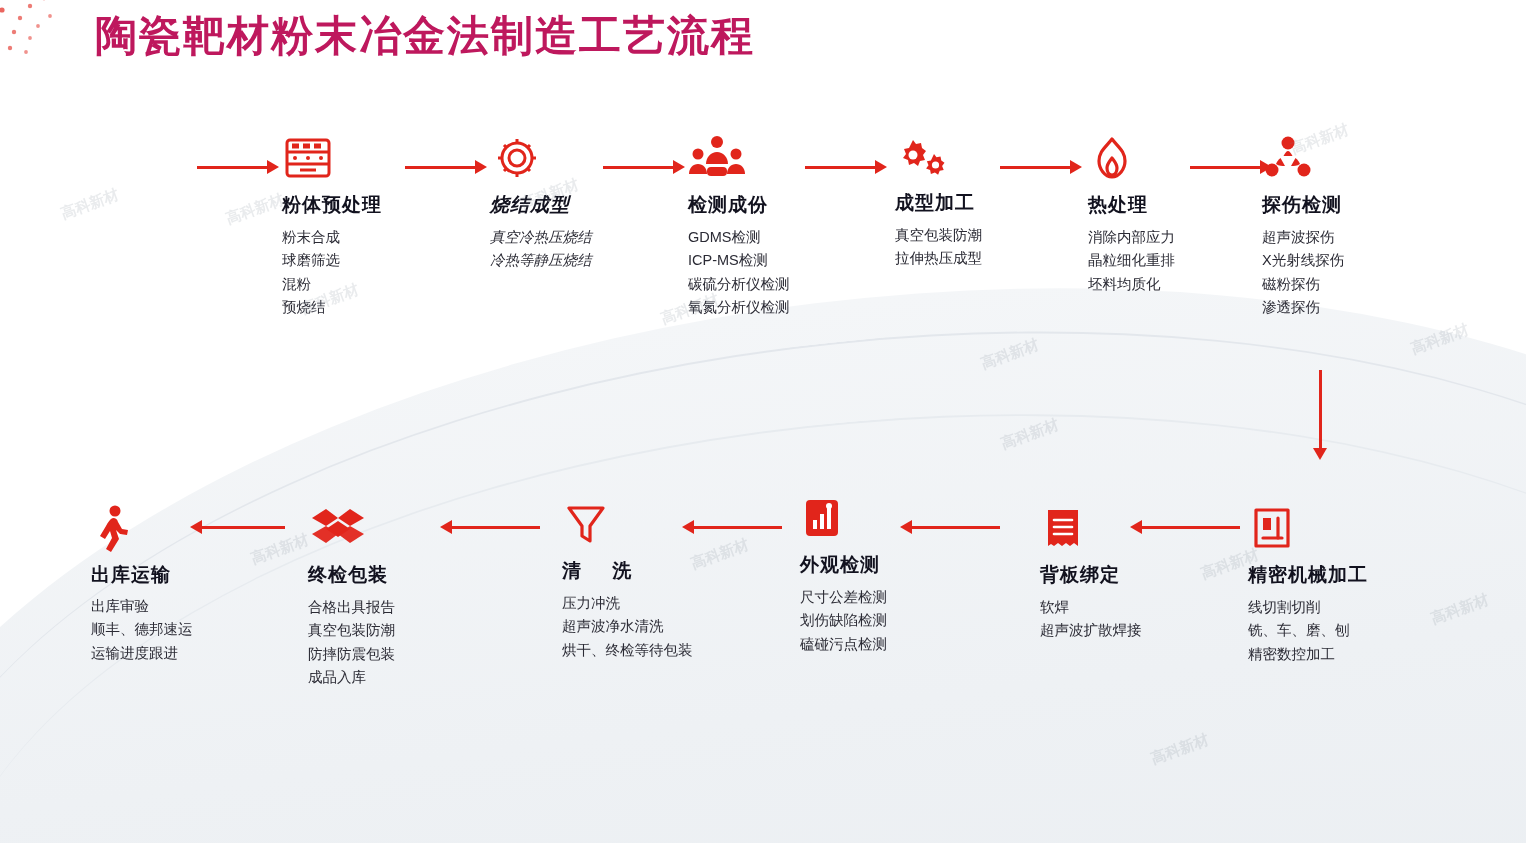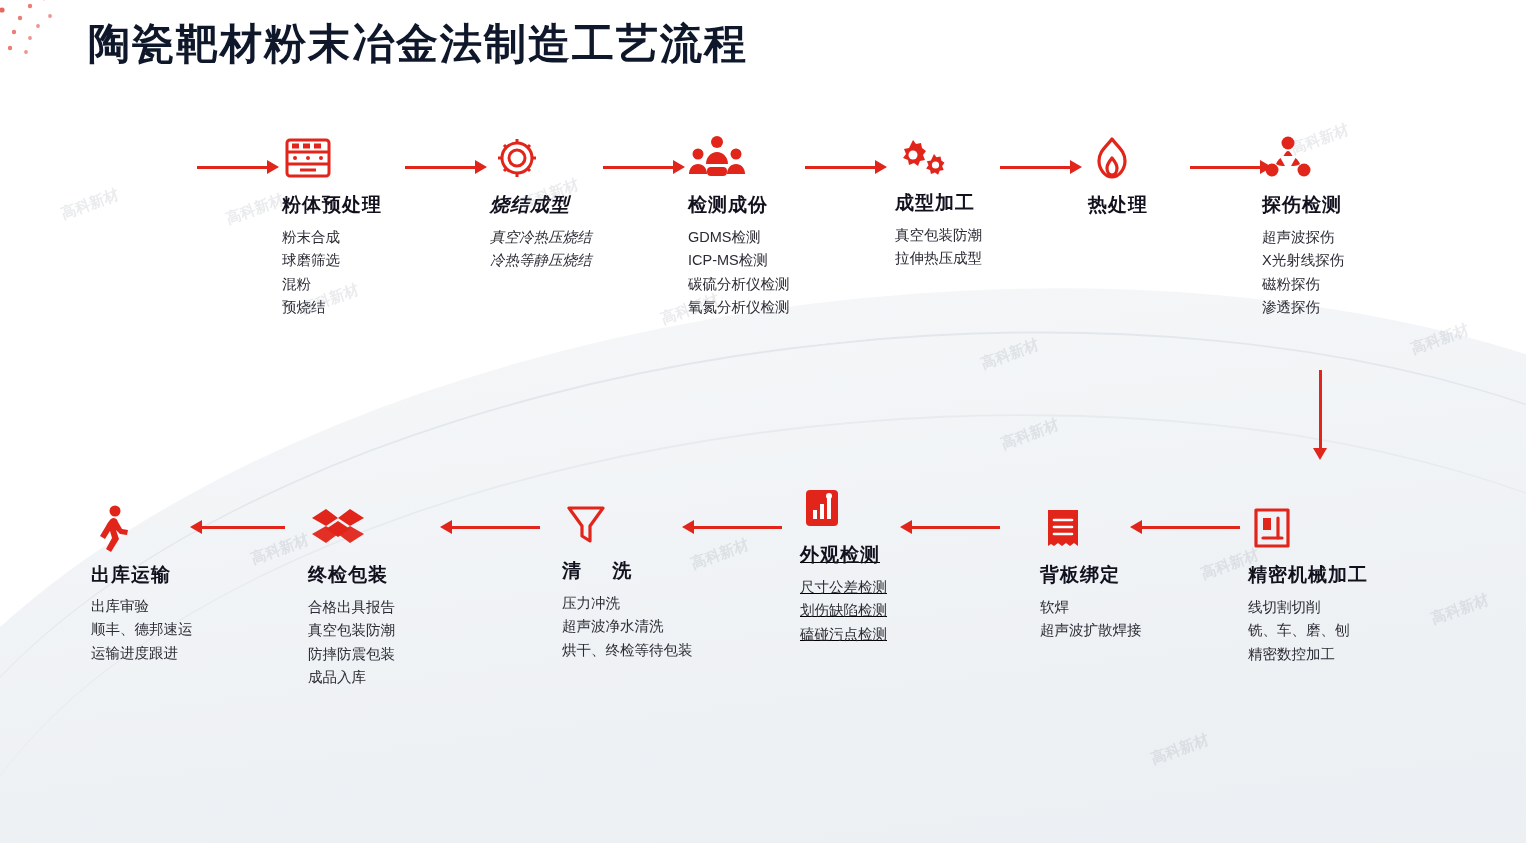--- a/index.html
+++ b/index.html
@@ -46,28 +46,27 @@
     z-index: 0;
   }
   .dots {
     position: absolute; left: -30px; top: -40px;
     width: 200px; height: 160px; z-index: 2;
   }
 
   
   .title {
     position: absolute;
-    left: 88px; top: 8px;
+    left: 95px; top: 8px;
     font-size: 42px;
     font-weight: bold;
-    color: #0f172a;
+    color: #be185d;
     letter-spacing: 2px;
     z-index: 5;
     white-space: nowrap;
-    margin-top: 8px;
   }
 
   
   .wm {
     position: absolute;
     color: rgba(120,130,140,0.16);
     font-size: 15px;
     font-weight: bold;
     transform: rotate(-20deg);
     z-index: 1;
@@ -298,20 +297,25 @@
   <div class="node" style="left:1088px; top:130px;">
     <div class="icon">
       <svg width="48" height="48" viewBox="0 0 48 48">
         <g fill="none" stroke="#e1251b" stroke-width="3.2" stroke-linecap="round" stroke-linejoin="round">
           <path d="M24 5c6 8 13 12 13 22 0 8-6 16-13 16s-13-8-13-16C11 17 18 13 24 5z"></path>
           <path d="M24 24c3 4 5 6 5 10 0 4-2 7-5 7s-5-3-5-7c0-4 2-6 5-10z"></path>
         </g>
       </svg>
     </div>
     <div class="n-title">热处理</div>
+    <div class="n-list">
+      <div>消除内部应力</div>
+      <div>晶粒细化重排</div>
+      <div>坯料均质化</div>
+    </div>
   </div>
 
   <div class="arrow-h" style="left:1190px; top:160px; width:82px;">
     <div class="bar"></div>
       <div class="head"></div>
   </div>
 
   <div class="node" style="left:1262px; top:130px;">
     <div class="icon">
       <svg width="52" height="48" viewBox="0 0 52 48">
@@ -401,21 +405,21 @@
       <div>超声波净水清洗</div>
       <div class="wrap">烘干、终检等待包装</div>
     </div>
   </div>
 
   <div class="arrow-h left" style="left:682px; top:520px; width:100px;">
     <div class="bar"></div>
       <div class="head"></div>
   </div>
 
-  <div class="node" style="left:800px; top:480px;text-decoration:underline;">
+  <div class="node" style="left:800px; top:490px;">
     <div class="icon">
       <svg width="44" height="48" viewBox="0 0 44 48">
         <g fill="#e1251b">
           <rect x="6" y="6" width="32" height="36" rx="4"></rect>
           <g fill="#fff">
             <rect x="13" y="26" width="4" height="9"></rect>
             <rect x="20" y="20" width="4" height="15"></rect>
             <rect x="27" y="14" width="4" height="21"></rect>
             <circle cx="29" cy="12" r="3"></circle>
           </g>

